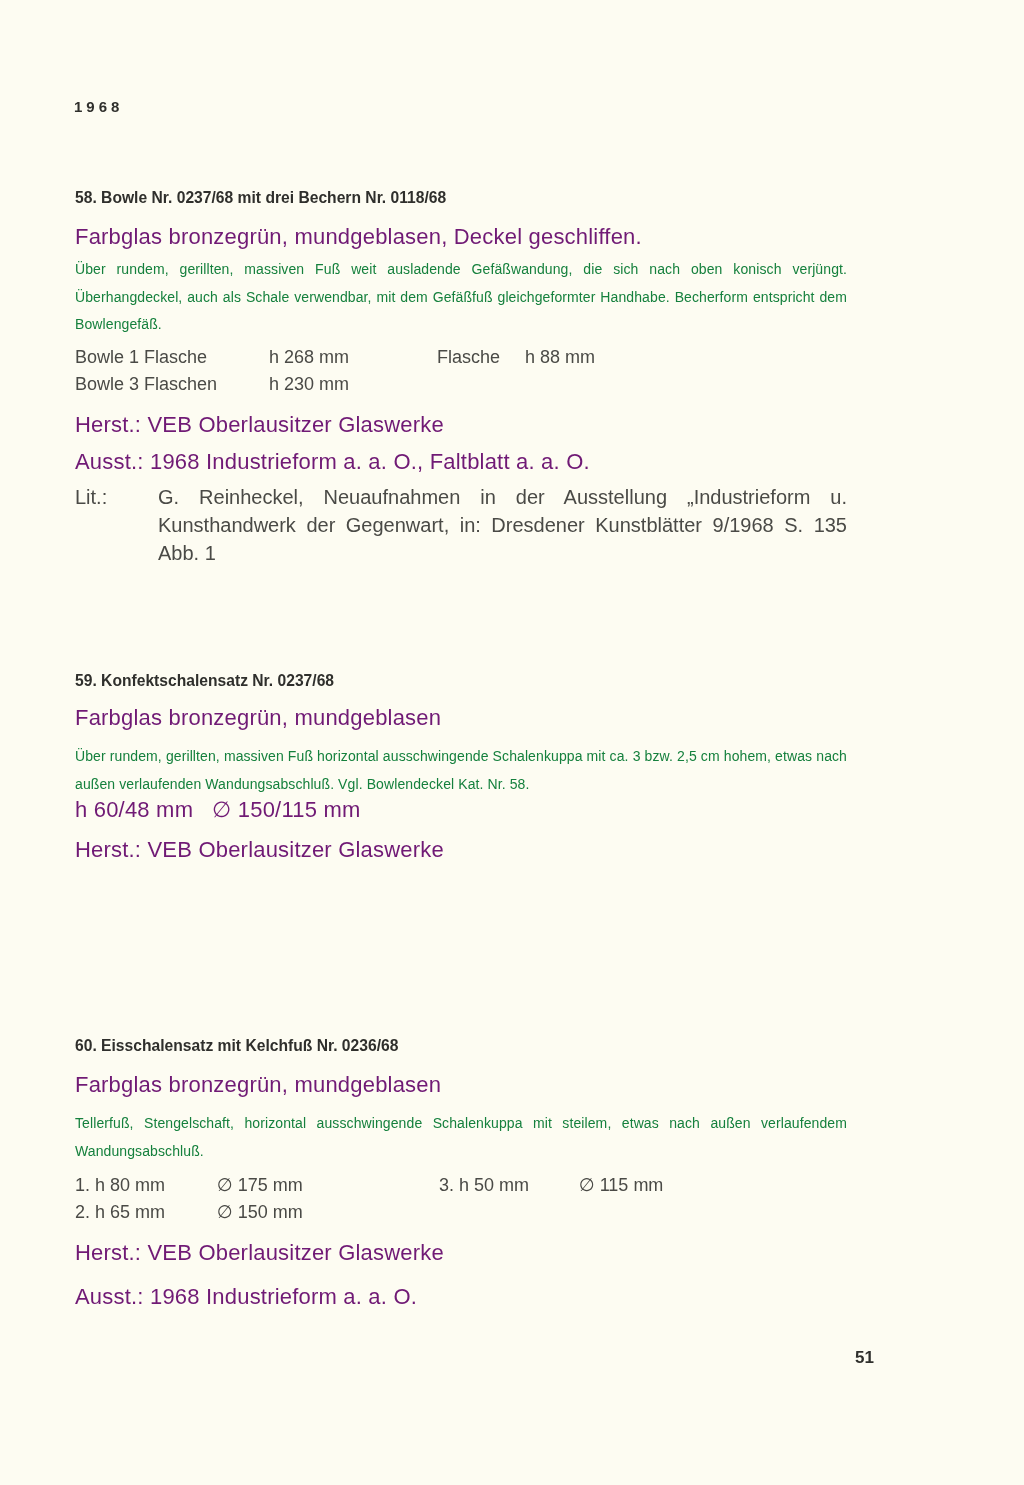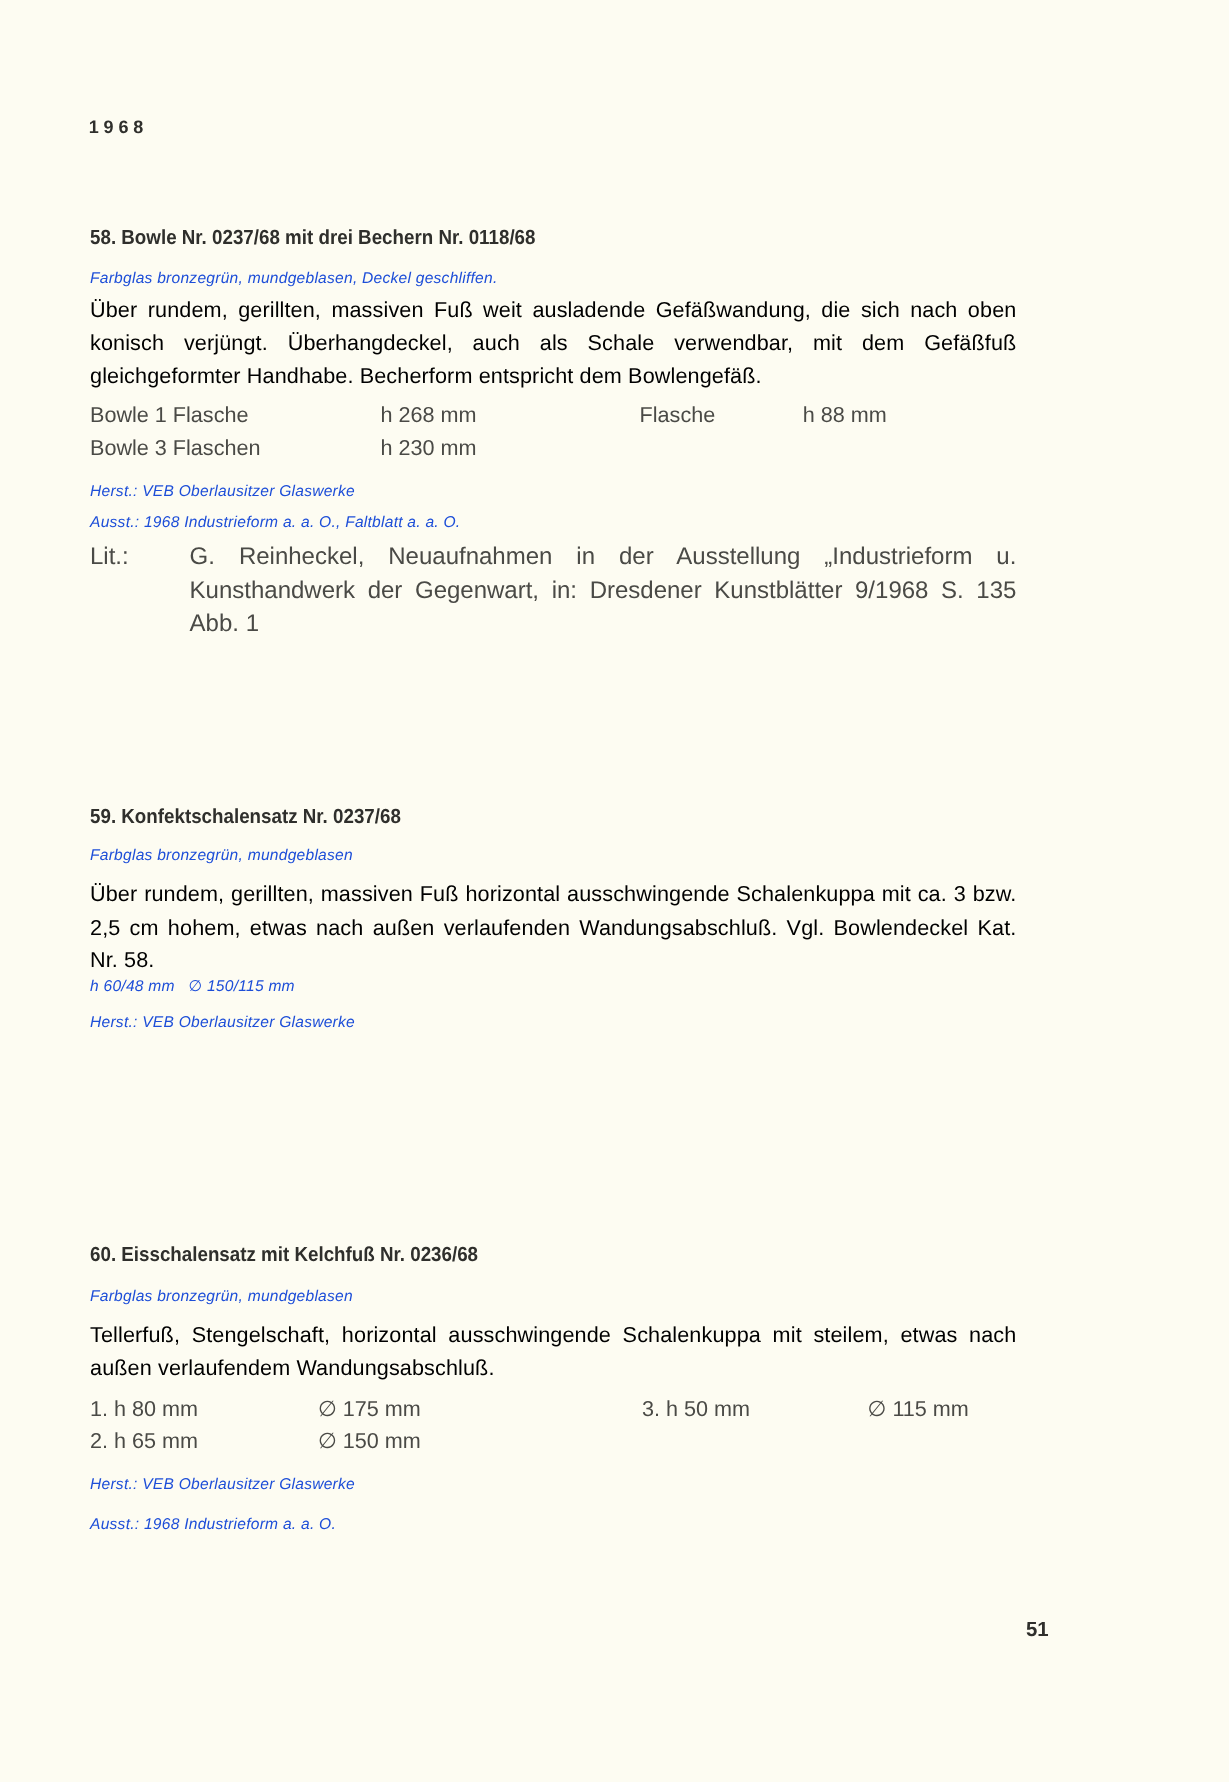--- a/index.html
+++ b/index.html
@@ -37,41 +37,39 @@
     .entry-title {
       font-size: 17px;
       font-weight: bold;
       color: #2f2f2c;
       transform: scaleX(0.92);
       transform-origin: left;
       white-space: nowrap;
       margin: 0;
     }
     .line {
-      font-size: 13px;
-      color: #1d4ed8;
+      font-size: 22px;
+      color: #701a75;
       white-space: nowrap;
       transform-origin: left;
       letter-spacing: 0.2px;
-      font-style: italic;
     }
     .para {
-      font-size: 18px;
+      font-size: 14px;
       line-height: 27.5px;
-      color: #000000;
+      color: #15803d;
       text-align: justify;
       text-align-last: left;
       letter-spacing: 0.1px;
     }
     .dims-row {
       display: flex;
       font-size: 18px;
       height: 27px;
       line-height: 27px;
-      gap: 48px;
     }
     .lit {
       display: flex;
       font-size: 20px;
       line-height: 28px;
     }
     .lit-label { width: 83px; flex: none; }
     .lit-text { flex: 1; text-align: justify; text-align-last: left; }
     .page-number {
       position: absolute;

